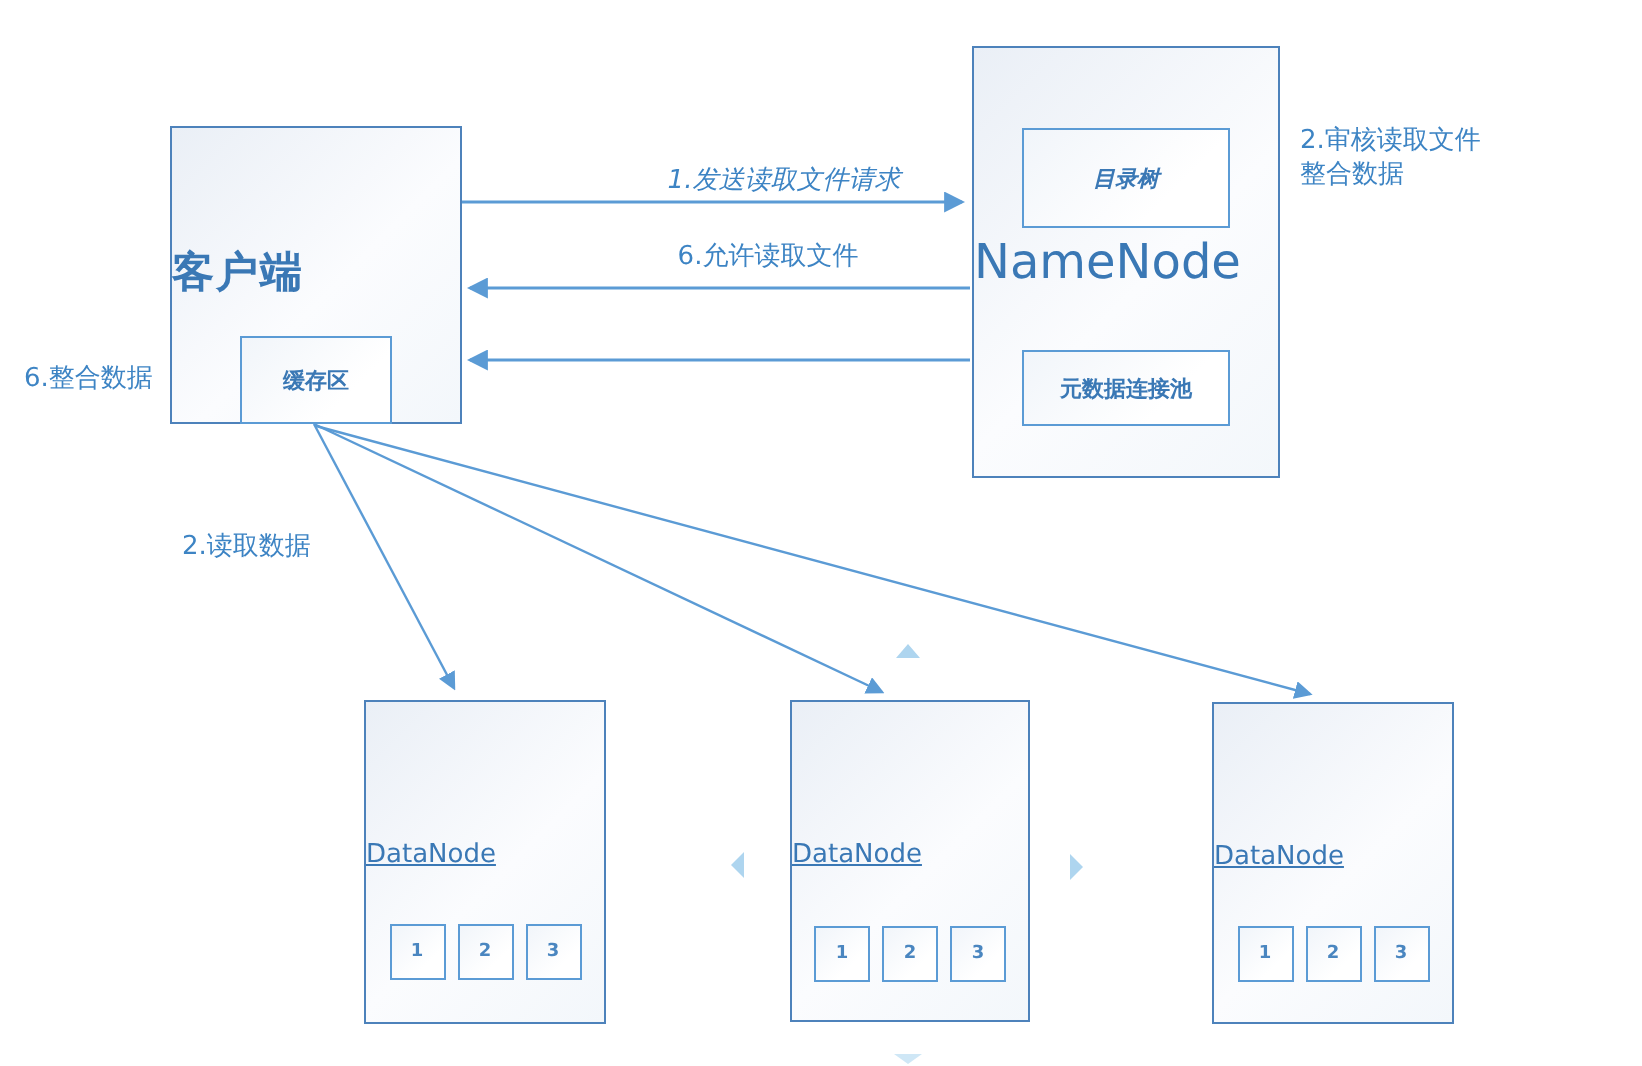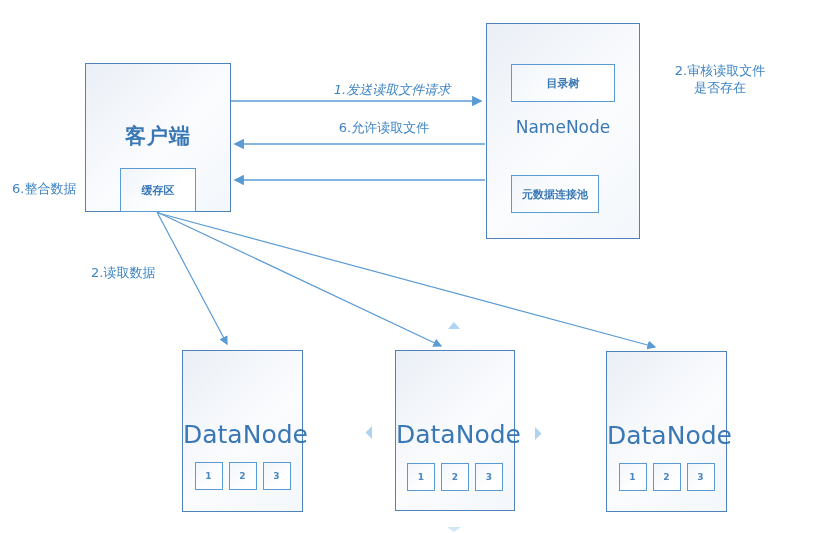--- a/index.html
+++ b/index.html
@@ -13,42 +13,42 @@
     background:linear-gradient(135deg,#eaeff6 0%,#fbfcfe 55%,#f3f7fb 100%);
   }
   .inner-box{
     position:absolute;box-sizing:border-box;
     border:1.2px solid #5b9bd5;
     background:linear-gradient(135deg,#f1f5fa 0%,#ffffff 70%);
     display:flex;align-items:center;justify-content:center;
     color:#3a78b5;
   }
   .node-title{
-    position:absolute;left:0;right:0;text-align:center;
+    position:absolute;left:0;right:0;
     color:#3a78b5;
   }
   .client-title{font-size:21px;font-weight:600;letter-spacing:1px;}
-  .namenode-title{font-size:17px;font-weight:400;}
-  .datanode-title{font-size:25px;font-weight:400;}
+  .namenode-title{font-size:24px;font-weight:400;}
+  .datanode-title{font-size:13px;font-weight:400;text-decoration:underline;}
   .small-label{font-size:11px;font-weight:600;}
   .blocks-row{
     position:absolute;left:0;right:0;display:flex;justify-content:center;gap:6px;
   }
   .block{
     width:28px;height:28px;box-sizing:border-box;
     border:1.2px solid #5b9bd5;
     background:linear-gradient(135deg,#f1f5fa 0%,#ffffff 70%);
     display:flex;align-items:center;justify-content:center;
     color:#4a86c0;font-size:9px;font-weight:700;
   }
   .step-label{
     position:absolute;color:#3d84c4;font-size:13px;white-space:nowrap;
   }
   .centered{transform:translateX(-50%);}
-  .step2{text-align:center;line-height:17px;white-space:normal;width:140px;}
+  .step2{text-align:left;line-height:17px;white-space:normal;width:140px;}
   svg.layer{position:absolute;left:0;top:0;pointer-events:none;}
 </style>
 </head>
 <body>
 
 <div id="canvas">
 
   <svg class="layer" width="821" height="533" viewBox="0 0 821 533">
     <defs>
       <marker id="arrow" viewBox="0 0 10 10" refX="8.5" refY="5" markerWidth="7.5" markerHeight="7.5" orient="auto-start-reverse">
@@ -73,25 +73,25 @@
   </svg>
 
   <div class="box" style="left:85px;top:63px;width:146px;height:149px;">
     <div class="node-title client-title" style="top:58px;">客户端</div>
     <div class="inner-box small-label" style="left:34px;top:104px;width:76px;height:44px;">
       <span>缓存区</span>
     </div>
   </div>
 
   <div class="box" style="left:486px;top:23px;width:154px;height:216px;">
-    <div class="inner-box small-label" style="left:24px;top:40px;width:104px;height:38px;">
+    <div class="inner-box small-label" style="left:24px;top:40px;width:104px;height:50px;font-style:italic;">
       <span>目录树</span>
     </div>
     <div class="node-title namenode-title" style="top:93px;">NameNode</div>
-    <div class="inner-box small-label" style="left:24px;top:151px;width:88px;height:38px;">
+    <div class="inner-box small-label" style="left:24px;top:151px;width:104px;height:38px;">
       <span>元数据连接池</span>
     </div>
   </div>
 
   <div class="box" style="left:182px;top:350px;width:121px;height:162px;">
     <div class="node-title datanode-title" style="top:69px;">DataNode</div>
     <div class="blocks-row" style="top:111px;">
       <div class="block">1</div>
       <div class="block">2</div>
       <div class="block">3</div>
@@ -113,21 +113,21 @@
       <div class="block">1</div>
       <div class="block">2</div>
       <div class="block">3</div>
     </div>
   </div>
 
   <div class="step-label centered" style="left:392px;top:81px;font-style:italic;">1.发送读取文件请求</div>
 
   <div class="step-label step2" style="left:650px;top:62px;">
     <div>2.审核读取文件</div>
-    <div>是否存在</div>
+    <div>整合数据</div>
   </div>
 
   <div class="step-label centered" style="left:384px;top:119px;">6.允许读取文件</div>
 
 
   <div class="step-label" style="left:91px;top:264px;">2.读取数据</div>
 
   <div class="step-label" style="left:12px;top:180px;">6.整合数据</div>
 
 </div>

